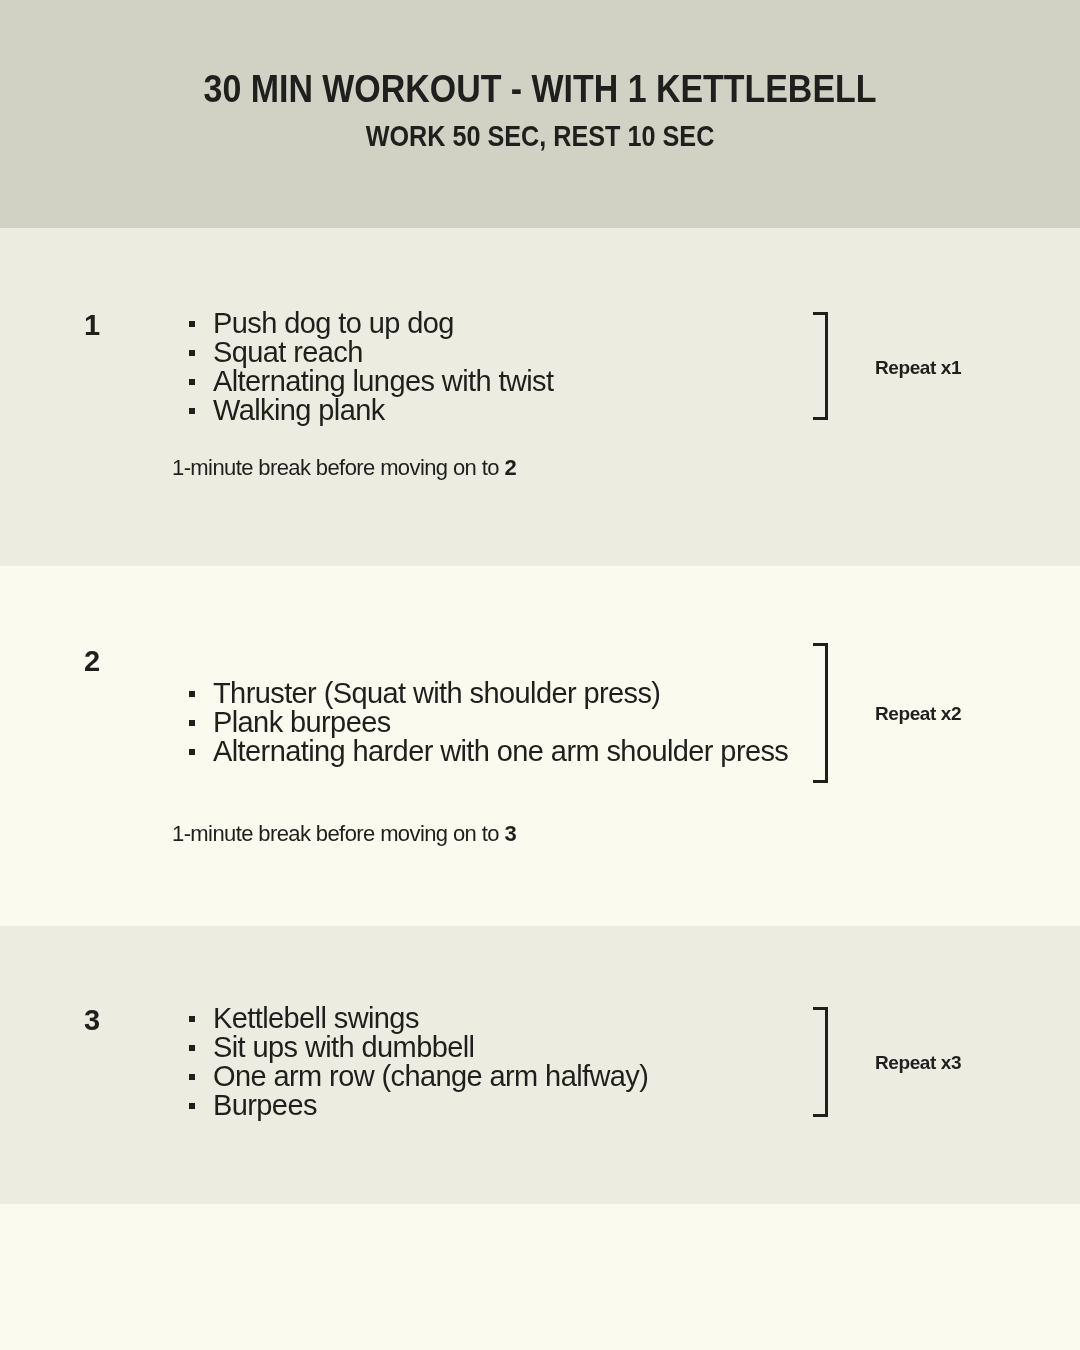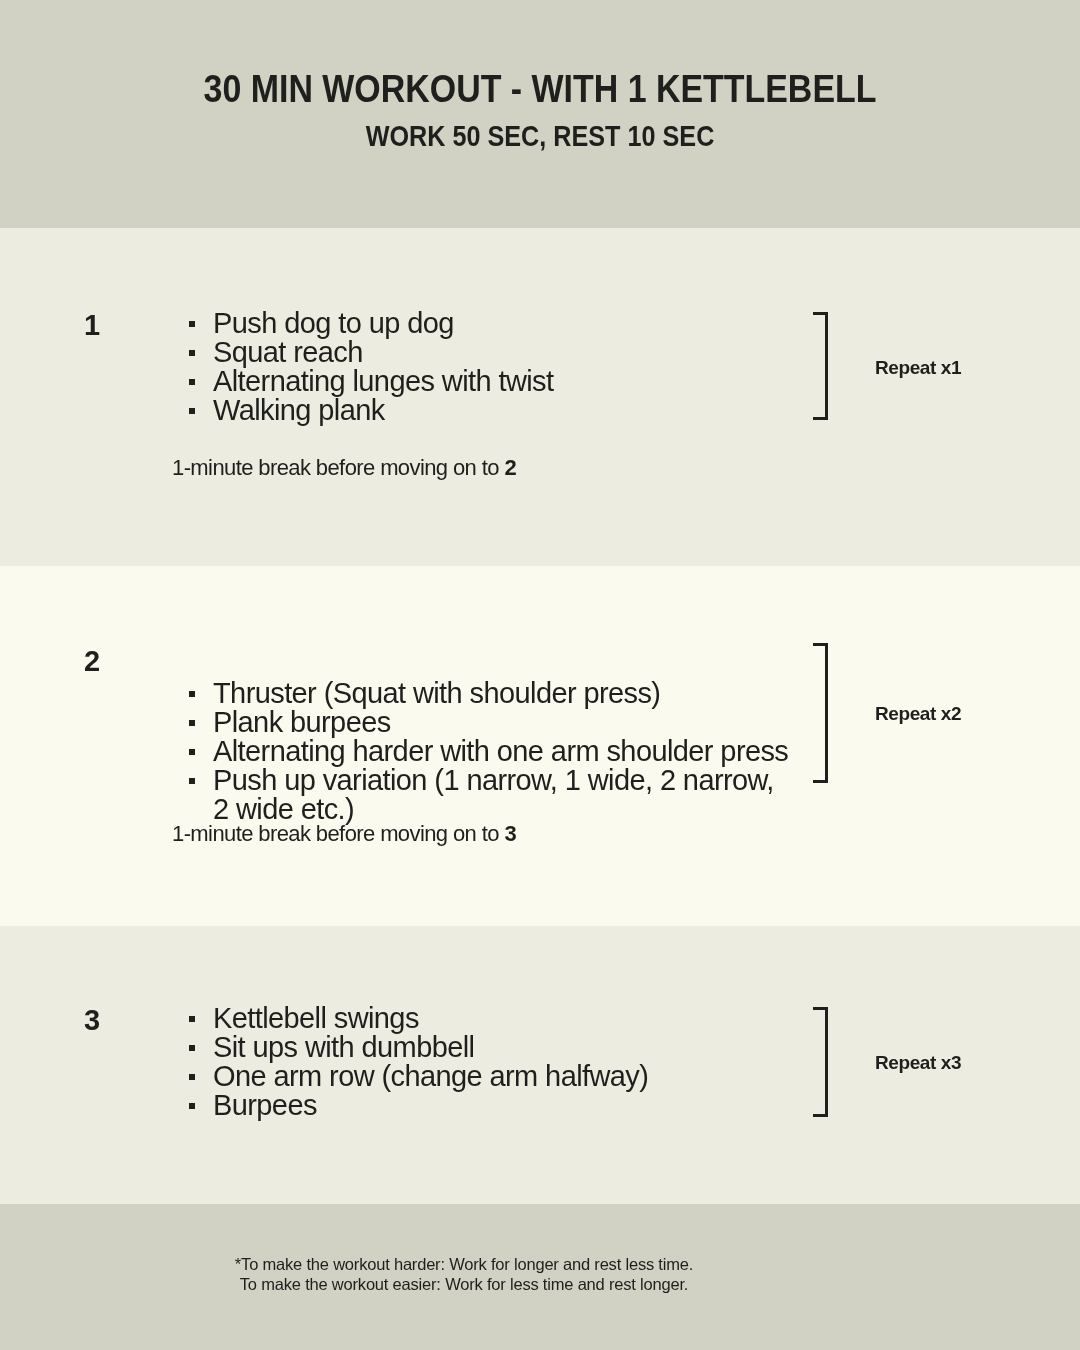--- a/index.html
+++ b/index.html
@@ -125,25 +125,20 @@
           <span class="itext">Thruster (Squat with shoulder press)</span>
         </div>
       <div class="item">
           <span class="bullet"></span>
           <span class="itext">Plank burpees</span>
         </div>
       <div class="item">
           <span class="bullet"></span>
           <span class="itext">Alternating harder with one arm shoulder press</span>
         </div>
-      <div class="item">
-          <span class="bullet"></span>
-          <span class="itext">Push up variation (1 narrow, 1 wide, 2 narrow,
-2 wide etc.)</span>
-        </div>
     </div>
     <div class="breaknote"><span>1-minute break before moving on to </span><b>3</b></div>
     <div class="bracket"></div>
     <div class="repeat">Repeat x2</div>
   </section>
 
   <section class="block s3">
     <div class="num">3</div>
     <div class="list">
       <div class="item">
@@ -160,20 +155,14 @@
         </div>
       <div class="item">
           <span class="bullet"></span>
           <span class="itext">Burpees</span>
         </div>
     </div>
     <div class="bracket"></div>
     <div class="repeat">Repeat x3</div>
   </section>
 
-  <footer class="band footerband">
-    <div class="footnote">
-      <div>*To make the workout harder: Work for longer and rest less time.</div>
-      <div>To make the workout easier: Work for less time and rest longer.</div>
-    </div>
-  </footer>
 
 </div>
 
 </body></html>

